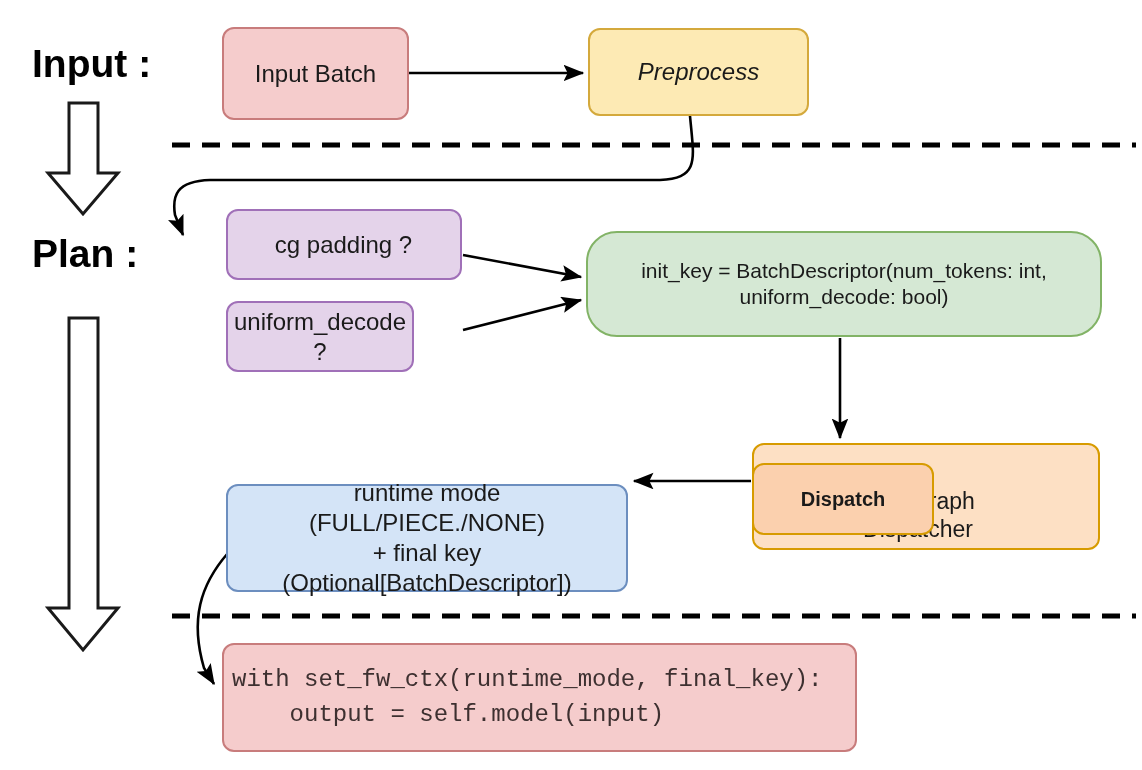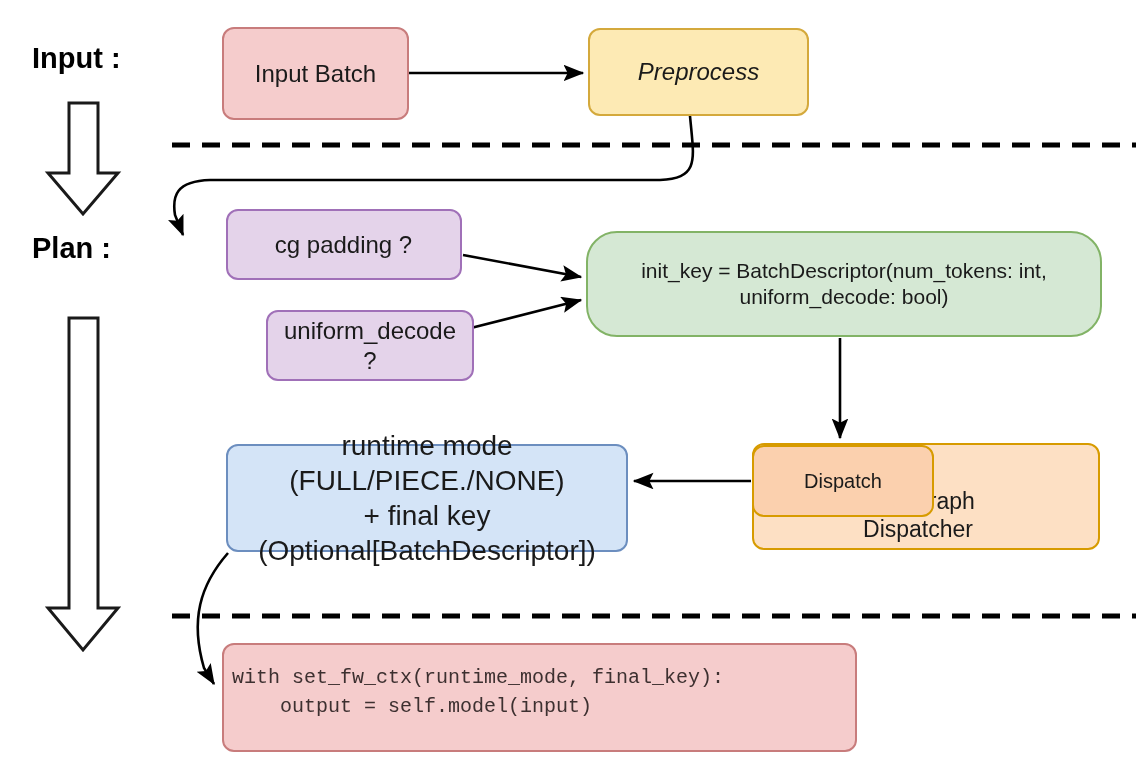--- a/index.html
+++ b/index.html
@@ -20,21 +20,21 @@
   .svg-layer {
     position: absolute;
     left: 0;
     top: 0;
     width: 1142px;
     height: 770px;
   }
   .stage-label {
     position: absolute;
     font-weight: bold;
-    font-size: 29px;
+    font-size: 39px;
     color: #000000;
     letter-spacing: 0px;
     white-space: nowrap;
   }
   .node {
     position: absolute;
     box-sizing: border-box;
     border-radius: 12px;
     border-style: solid;
     border-width: 2px;
@@ -60,40 +60,41 @@
     border-color: #a070b8;
   }
   .node-green {
     background: #d5e8d4;
     border-color: #82b366;
     font-size: 21px;
   }
   .node-blue {
     background: #d4e4f7;
     border-color: #6c8ebf;
-    font-size: 28px;
+    font-size: 24px;
+    margin-top: 40px;
   }
   .node-dispatcher-outer {
     background: #fde0c4;
     border-color: #d79b00;
     align-items: center;
     justify-content: flex-end;
     padding-right: 24px;
     font-size: 23px;
   }
   .node-dispatch-inner {
     background: #fbd0ae;
     border-color: #d79b00;
     font-size: 20px;
   }
   .node-code {
     background: #f5cccc;
     border-color: #c87c7c;
     font-family: "Liberation Mono", monospace;
-    font-size: 20px;
+    font-size: 24px;
     color: #3d3030;
     align-items: flex-start;
     justify-content: flex-start;
     padding: 18px 0 0 8px;
     white-space: pre;
     text-align: left;
     line-height: 1.45;
   }
   .node-multiline {
     flex-direction: column;
@@ -142,35 +143,35 @@
   </div>
 
   <div class="node node-preprocess" style="left:588px; top:28px; width:221px; height:88px;font-style:italic;">
     <span>Preprocess</span>
   </div>
 
   <div class="node node-purple" style="left:226px; top:209px; width:236px; height:71px;padding-left:7px;">
     <span>cg padding ?</span>
   </div>
 
-  <div class="node node-purple" style="left:226px; top:310px; width:208px; height:71px;margin-left:40px;">
+  <div class="node node-purple" style="left:226px; top:301px; width:188px; height:71px;">
     <span>uniform_decode ?</span>
   </div>
 
   <div class="node node-green node-multiline" style="left:586px; top:231px; width:516px; height:106px;border-radius:31px;">
     <span>init_key = BatchDescriptor(num_tokens: int,</span>
     <span>uniform_decode: bool)</span>
   </div>
 
   <div class="node node-dispatcher-outer node-multiline" style="left:752px; top:443px; width:348px; height:107px;">
     <span>Cudagraph</span>
     <span>Dispatcher</span>
   </div>
 
-  <div class="node node-dispatch-inner" style="left:752px; top:445px; width:182px; height:72px;">
+  <div class="node node-dispatch-inner" style="left:752px; top:463px; width:182px; height:72px;font-weight:bold;">
     <span>Dispatch</span>
   </div>
 
   <div class="node node-blue node-multiline" style="left:226px; top:444px; width:402px; height:108px;">
     <span>runtime mode (FULL/PIECE./NONE)</span>
     <span>+ final key (Optional[BatchDescriptor])</span>
   </div>
 
   <div class="node node-code node-multiline" style="left:222px; top:643px; width:635px; height:109px;">
     <span>with set_fw_ctx(runtime_mode, final_key):</span>

